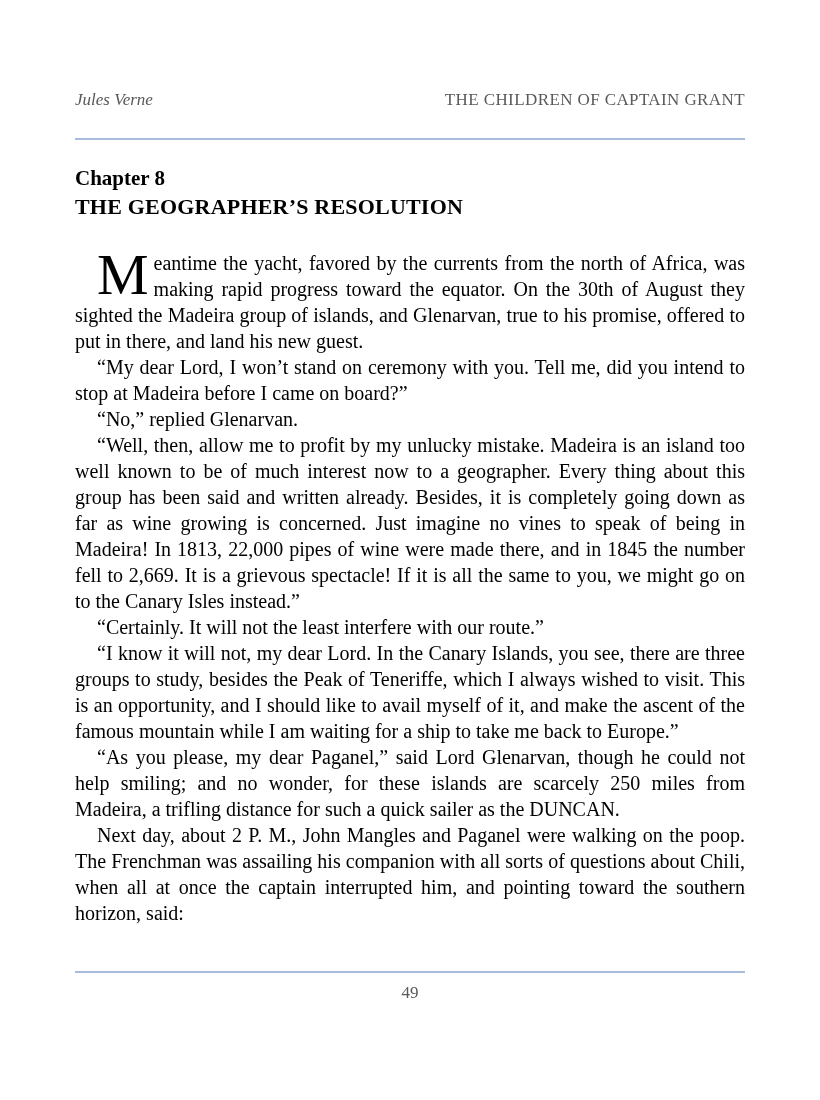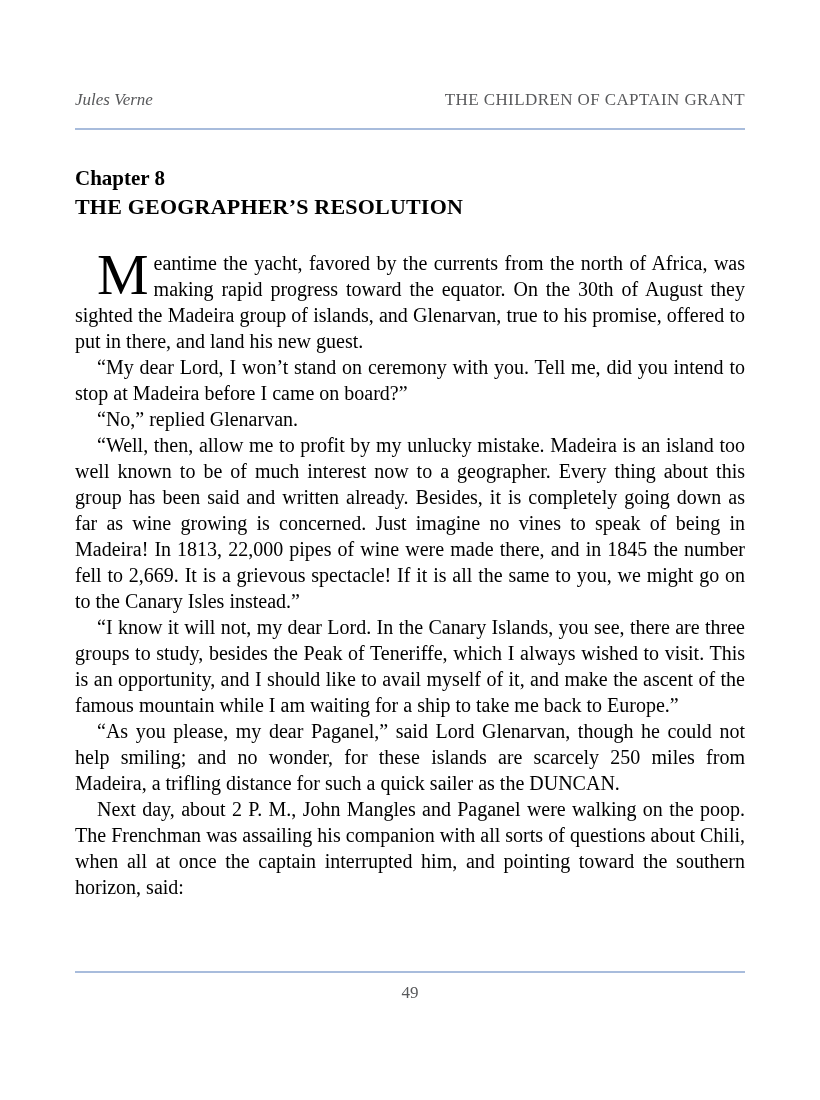--- a/index.html
+++ b/index.html
@@ -7,21 +7,21 @@
     position:relative;
     width:820px;height:1100px;
     background:#ffffff;
     font-family:"Liberation Serif","DejaVu Serif",serif;
     color:var(--body_text,#000000);
     overflow:hidden;
   }
   .header{
     position:absolute;left:75px;right:75px;top:90px;
     display:flex;justify-content:space-between;align-items:flex-start;
-    padding-bottom:18px;
+    padding-bottom:28px;
     border-bottom:2px solid var(--rule,#a8bcdc);
     color:var(--header_text,#58595b);
     font-size:17px;
   }
   .header .author{font-style:italic;}
   .header .book{letter-spacing:0.4px;margin-left:20px;}
   .chapter{
     position:absolute;top:166px;left:75px;right:75px;
     text-align:left;font-weight:bold;color:#000;
   }
@@ -63,20 +63,21 @@
   <div class="chapter">
     <div class="num">Chapter 8</div>
     <div class="title">THE GEOGRAPHER’S RESOLUTION</div>
   </div>
 
   <div class="body-text">
     <p class="first"><span class="dropcap">M</span><span>eantime the yacht, favored by the currents from the north of Africa, was making rapid progress toward the equator. On the 30th of August they sighted the Madeira group of islands, and Glenarvan, true to his promise, offered to put in there, and land his new guest.</span></p>
     <p>“My dear Lord, I won’t stand on ceremony with you. Tell me, did you intend to stop at Madeira before I came on board?”</p>
     <p>“No,” replied Glenarvan.</p>
     <p>“Well, then, allow me to profit by my unlucky mistake. Madeira is an island too well known to be of much interest now to a geographer. Every thing about this group has been said and written already. Besides, it is completely going down as far as wine growing is concerned. Just imagine no vines to speak of being in Madeira! In 1813, 22,000 pipes of wine were made there, and in 1845 the number fell to 2,669. It is a grievous spectacle! If it is all the same to you, we might go on to the Canary Isles instead.”</p>
+    <p>“Certainly. It will not the least interfere with our route.”</p>
     <p>“I know it will not, my dear Lord. In the Canary Islands, you see, there are three groups to study, besides the Peak of Teneriffe, which I always wished to visit. This is an opportunity, and I should like to avail myself of it, and make the ascent of the famous mountain while I am waiting for a ship to take me back to Europe.”</p>
     <p>“As you please, my dear Paganel,” said Lord Glenarvan, though he could not help smiling; and no wonder, for these islands are scarcely 250 miles from Madeira, a trifling distance for such a quick sailer as the DUNCAN.</p>
     <p>Next day, about 2 P. M., John Mangles and Paganel were walking on the poop. The Frenchman was assailing his companion with all sorts of questions about Chili, when all at once the captain interrupted him, and pointing toward the southern horizon, said:</p>
   </div>
 
   <div class="footer">
     <div class="pagenum">49</div>
   </div>
 
 </div>

